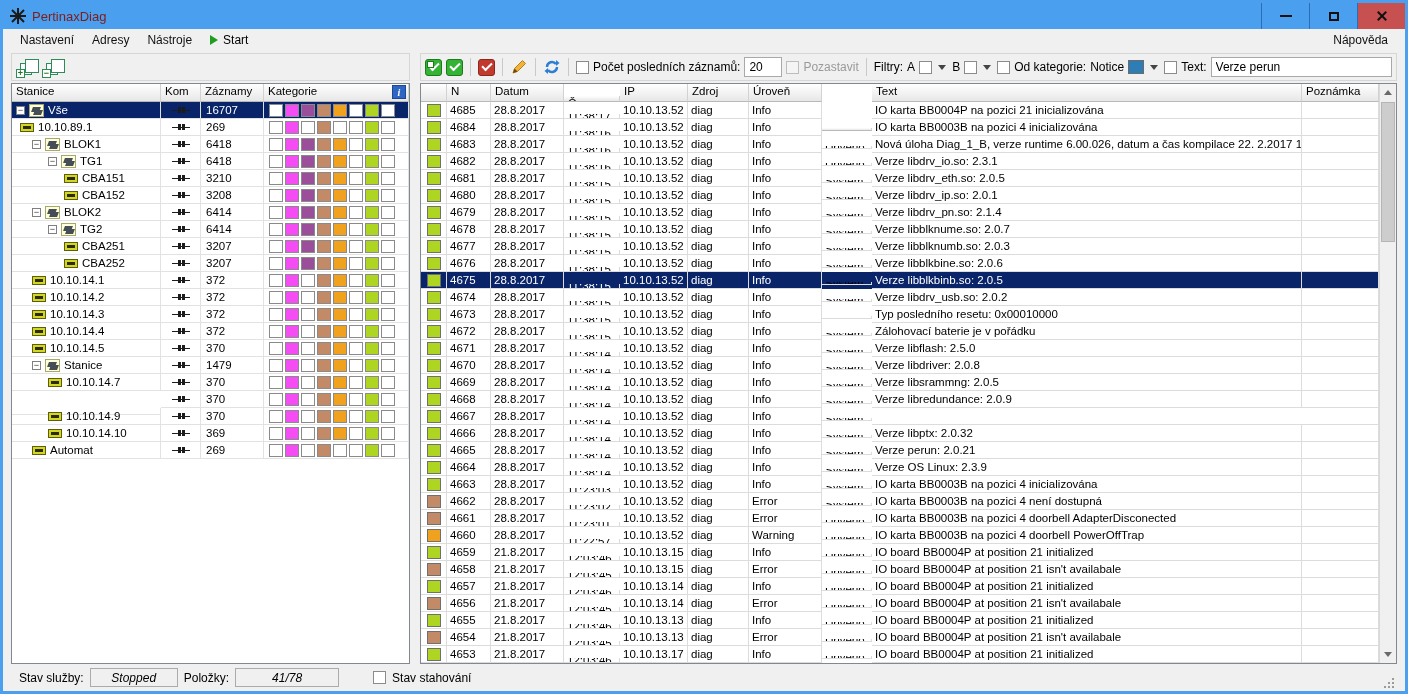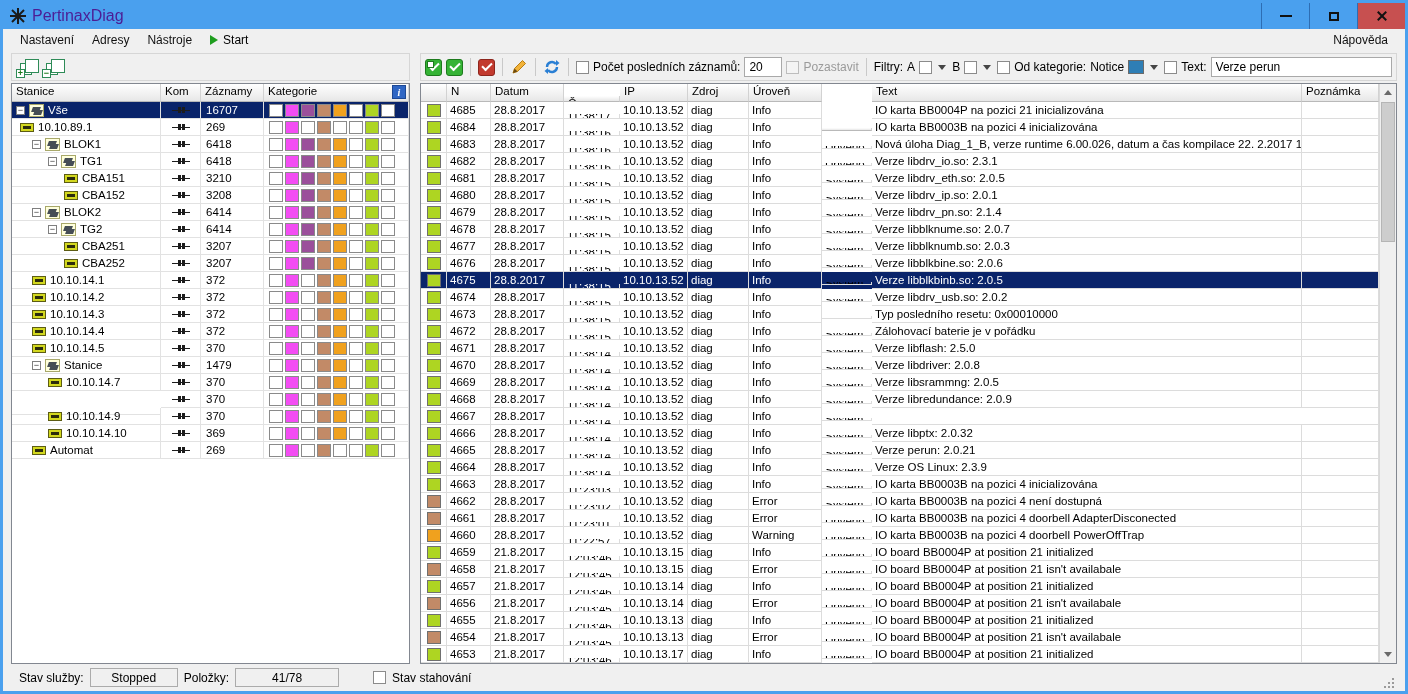--- a/index.html
+++ b/index.html
@@ -3,21 +3,21 @@
 <meta charset="utf-8">
 <style>
   * { box-sizing: border-box; margin: 0; padding: 0; }
   html,body { background:#888; font-family:"Liberation Sans", sans-serif; }
   .window { width:1408px; height:694px; border:3px solid #4aa0ee; background:#f0f0f0;
             display:flex; flex-direction:column; position:relative; }
 
   
   .titlebar { height:26px; background:#4aa0ee; display:flex; align-items:center; flex:0 0 auto; }
   .app-icon { width:18px; height:18px; margin:0 5px 0 6px; }
-  .title-text { font-size:16px; color:#4c1d95; }
+  .title-text { font-size:13px; color:#7f1d1d; }
   .win-buttons { margin-left:auto; display:flex; height:26px; }
   .win-btn { width:48px; height:26px; display:flex; align-items:center; justify-content:center;
              border-left:1px solid #2d6db3; cursor:default; }
   .win-btn.close { background:#c75050; }
   .glyph-min { width:12px; height:0; border-bottom:2px solid #111; }
   .glyph-max { width:10px; height:9px; border:2px solid #111; background:transparent; }
   .glyph-close { position:relative; width:12px; height:12px; }
   .glyph-close::before, .glyph-close::after { content:''; position:absolute; left:5px; top:0;
       width:2px; height:12px; background:#111; }
   .glyph-close::before { transform:rotate(45deg); }
@@ -131,21 +131,21 @@
             border-bottom:5px solid #6a6a6a; }
   .tri-down { width:0; height:0; border-left:4px solid transparent; border-right:4px solid transparent;
             border-top:5px solid #6a6a6a; }
   .scroll-thumb { height:140px; margin:1px 1px; background:#cdcdcd; border:1px solid #b5b5b5; }
   .scroll-track { flex:1; }
 
   
   .statusbar { height:27px; display:flex; align-items:center; gap:6px; font-size:12px;
                padding:0 8px; flex:0 0 auto; position:relative; }
   .status-box { border:1px solid #ababab; background:#f0f0f0; height:19px; display:flex;
-                align-items:center; justify-content:center; font-size:12px; }
+                align-items:center; justify-content:center; font-size:12px;font-style:italic; }
   .box-service { width:88px; } .box-items { width:104px; margin-right:14px; }
   .status-chk { margin-left:14px; display:flex; align-items:center; gap:6px; }
   .resize-grip { position:absolute; right:2px; bottom:2px; width:13px; height:13px; }
   .resize-grip::before { content:''; position:absolute; right:1px; bottom:1px; width:2px; height:2px;
       background:#9a9a9a;
       box-shadow:-4px 0 0 #9a9a9a, -8px 0 0 #9a9a9a, 0 -4px 0 #9a9a9a, 0 -8px 0 #9a9a9a, -4px -4px 0 #9a9a9a; }
 </style>
 </head>
 <body>
 

